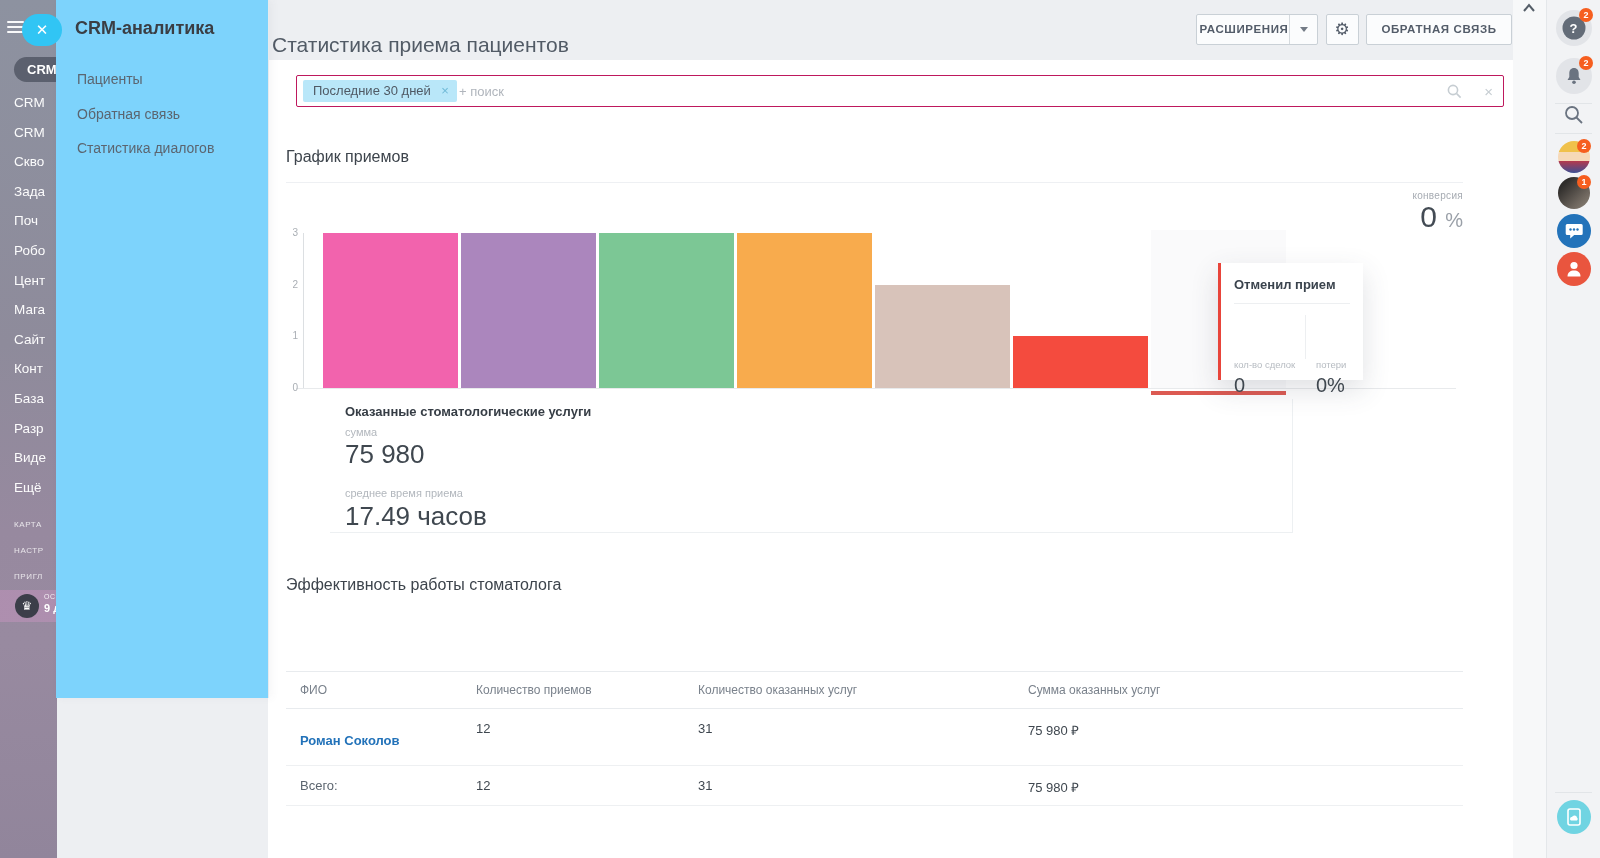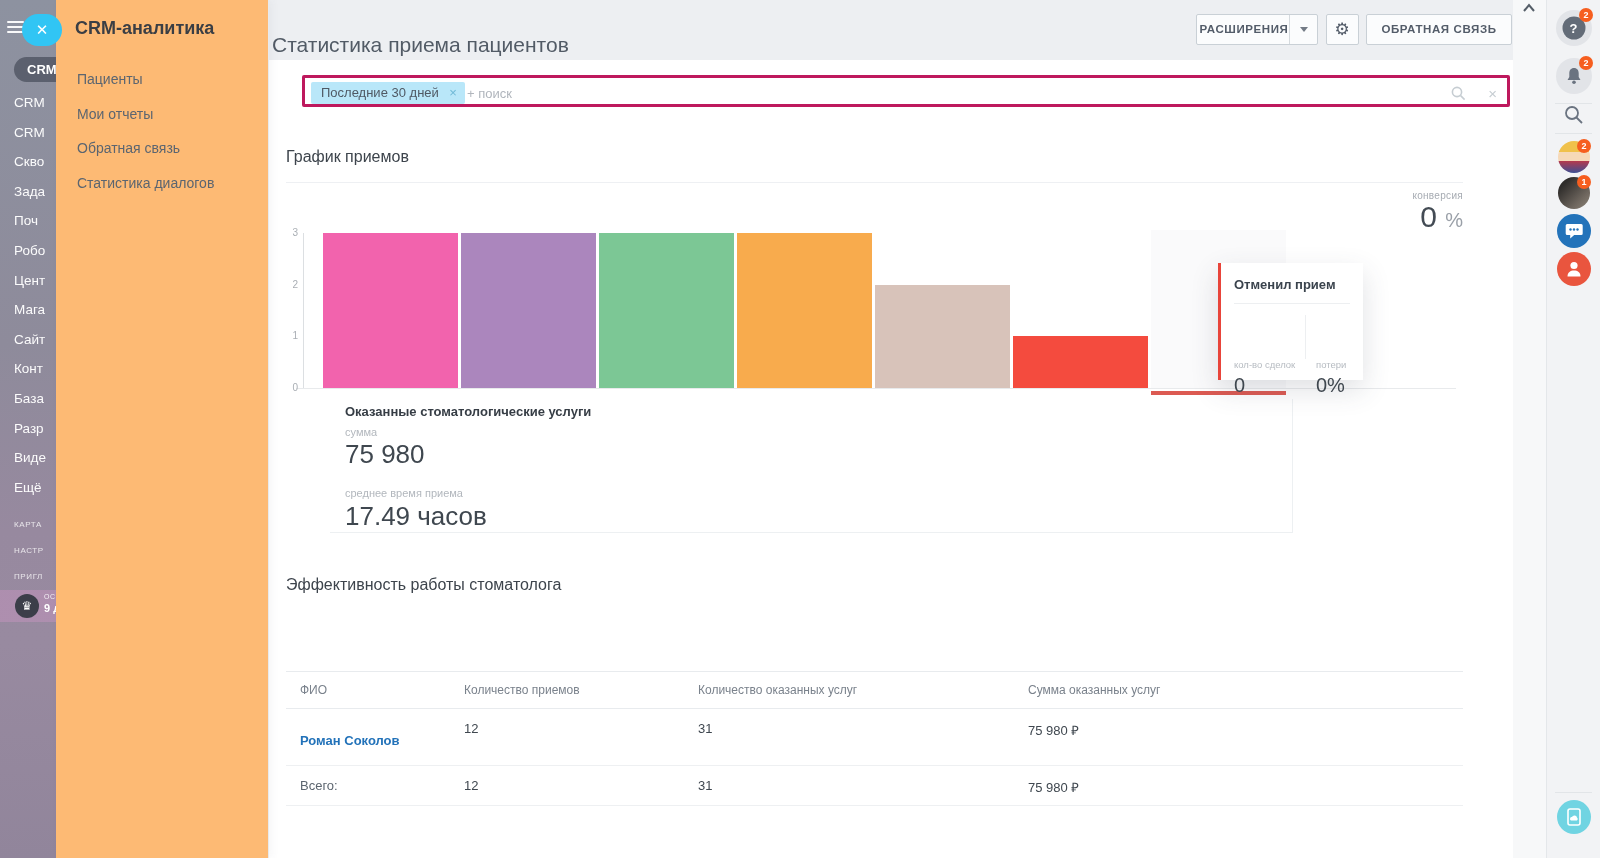--- a/index.html
+++ b/index.html
@@ -20,21 +20,21 @@
   .dark-caps{position:absolute;left:14px;top:512px;right:0;}
   .dark-cap{height:26px;line-height:26px;color:rgba(255,255,255,.78);font-size:8px;letter-spacing:.6px;white-space:nowrap;}
   .license-row{position:absolute;left:0;top:590px;width:57px;height:32px;background:rgba(205,150,195,.42);}
   .license-crown{position:absolute;left:15px;top:4px;width:24px;height:24px;border-radius:50%;background:#3b3e49;
     color:#fff;font-size:12px;line-height:24px;text-align:center;}
   .license-text{position:absolute;left:44px;top:3px;color:#fff;}
   .license-l1{font-size:7px;letter-spacing:.5px;color:rgba(255,255,255,.85);}
   .license-l2{font-size:11px;font-weight:bold;margin-top:2px;white-space:nowrap;}
 
   
-  .flyout{position:absolute;left:56px;top:0;width:212px;height:858px;z-index:2;background:#fdba74;
+  .flyout{position:absolute;left:56px;top:0;width:212px;height:698px;z-index:2;background:#7dd3fc;
     border-right:1px solid #e7eaed;box-shadow:3px 0 8px rgba(70,80,95,.05);}
   .flyout-title{position:absolute;left:19px;top:18px;font-size:18px;font-weight:bold;color:#3a3e44;}
   .flyout-nav{position:absolute;left:21px;top:62px;right:8px;}
   .flyout-item{height:34.6px;line-height:34.6px;font-size:14px;color:#5b6570;white-space:nowrap;cursor:pointer;}
 
   
   .main{position:absolute;left:268px;top:0;width:1245px;height:858px;}
   .page-title{position:absolute;left:4px;top:19px;font-size:21px;font-weight:400;color:#525b66;}
   .hdr-btn{position:absolute;top:14px;height:31px;background:#fbfcfd;border:1px solid #c9d0d6;border-radius:2px;
     box-sizing:border-box;color:#535c69;font-size:11.5px;font-weight:bold;letter-spacing:.6px;line-height:29px;
@@ -43,22 +43,22 @@
   .btn-ext .lbl{position:absolute;left:0;top:0;bottom:0;width:94px;}
   .btn-ext .caret{position:absolute;right:0;top:0;bottom:0;width:27px;border-left:1px solid #d5dade;}
   .caret-glyph{display:inline-block;width:0;height:0;border-left:4px solid transparent;border-right:4px solid transparent;
     border-top:5px solid #737b86;vertical-align:middle;}
   .btn-gear{left:1058px;width:33px;font-size:17px;line-height:28px;font-family:"DejaVu Sans","Liberation Sans",sans-serif;}
   .btn-fb{left:1098px;width:146px;}
 
   .content-card{position:absolute;left:0;top:60px;width:1245px;height:798px;background:#fff;}
 
   
-  .searchbar{position:absolute;left:34px;top:15px;width:1208px;height:32px;box-sizing:border-box;
-    border:3px solid #be185d;border-radius:2px;background:#fff;}
+  .searchbar{position:absolute;left:28px;top:15px;width:1208px;height:32px;box-sizing:border-box;
+    border:1px solid #be185d;border-radius:2px;background:#fff;}
   .filter-tag{position:absolute;left:6px;top:4px;height:22px;background:#b9e7f9;border-radius:2px;
     font-size:13px;color:#4f5964;line-height:22px;padding:0 26px 0 10px;}
   .tag-x{position:absolute;right:8px;top:0;color:#6fb9d6;font-size:13px;cursor:pointer;}
   .search-ph{position:absolute;left:162px;top:8px;font-size:13px;color:#b0b5bc;}
   .sb-icons{position:absolute;right:10px;top:8px;width:46px;height:16px;}
   .sb-x{position:absolute;right:0;top:-1px;font-size:15px;color:#c6cdd2;cursor:pointer;}
 
   
   .sec-heading{position:absolute;left:18px;font-size:16px;color:#3d444c;}
   .divider-h{position:absolute;left:18px;width:1177px;height:1px;background:#eef0f3;}
@@ -91,21 +91,21 @@
   .stats-title{position:absolute;left:15px;top:5px;font-size:13px;font-weight:bold;color:#363d45;}
   .st-label{position:absolute;left:15px;font-size:11px;color:#b2b7bd;}
   .st-value{position:absolute;left:15px;font-size:26px;color:#3f474f;}
 
   
   .tbl{position:absolute;left:18px;top:611px;width:1177px;}
   .tbl-row{position:relative;border-bottom:1px solid #eef0f2;}
   .tbl-head{border-top:1px solid #e8ebee;border-bottom:1px solid #e8ebee;height:36px;}
   .tbl-cell{position:absolute;top:0;font-size:13px;color:#3f474f;}
   .th{font-size:12px;color:#7a828c;line-height:36px;}
-  .c0{left:14px;} .c1{left:178px;} .c2{left:412px;} .c3{left:702px;margin-left:40px;}
+  .c0{left:14px;} .c1{left:190px;} .c2{left:412px;} .c3{left:702px;margin-left:40px;}
   .row-main{height:56px;}
   .row-main .num{top:12px;}
   .doctor-link{position:absolute;left:14px;top:24px;font-size:13px;font-weight:bold;color:#2272b9;cursor:pointer;}
   .row-total{height:39px;}
   .row-total .tbl-cell{top:12px;}
   .total-label{color:#5c656f;font-weight:normal;}
 
   
   .gutter{position:absolute;left:1513px;top:0;width:33px;height:858px;background:#f7f8f9;border-right:1px solid #e4e7ea;}
   .gutter-up{position:absolute;left:9px;top:2px;width:14px;height:12px;cursor:pointer;}
@@ -164,21 +164,20 @@
         <div class="license-l1">ОС</div>
         <div class="license-l2">9 д</div>
       </div>
     </div>
   </aside>
 
   <aside class="flyout">
     <div class="flyout-title">CRM-аналитика</div>
     <nav class="flyout-nav" id="flyout-nav">
         <div class="flyout-item">Пациенты</div>
-        <div class="flyout-item">Мои отчеты</div>
         <div class="flyout-item">Обратная связь</div>
         <div class="flyout-item">Статистика диалогов</div>
       </nav>
   </aside>
   <div class="close-pill" style="z-index:3;">
     <span>✕</span>
   </div>
 
   <main class="main">
     <h1 class="page-title">Статистика приема пациентов</h1>

